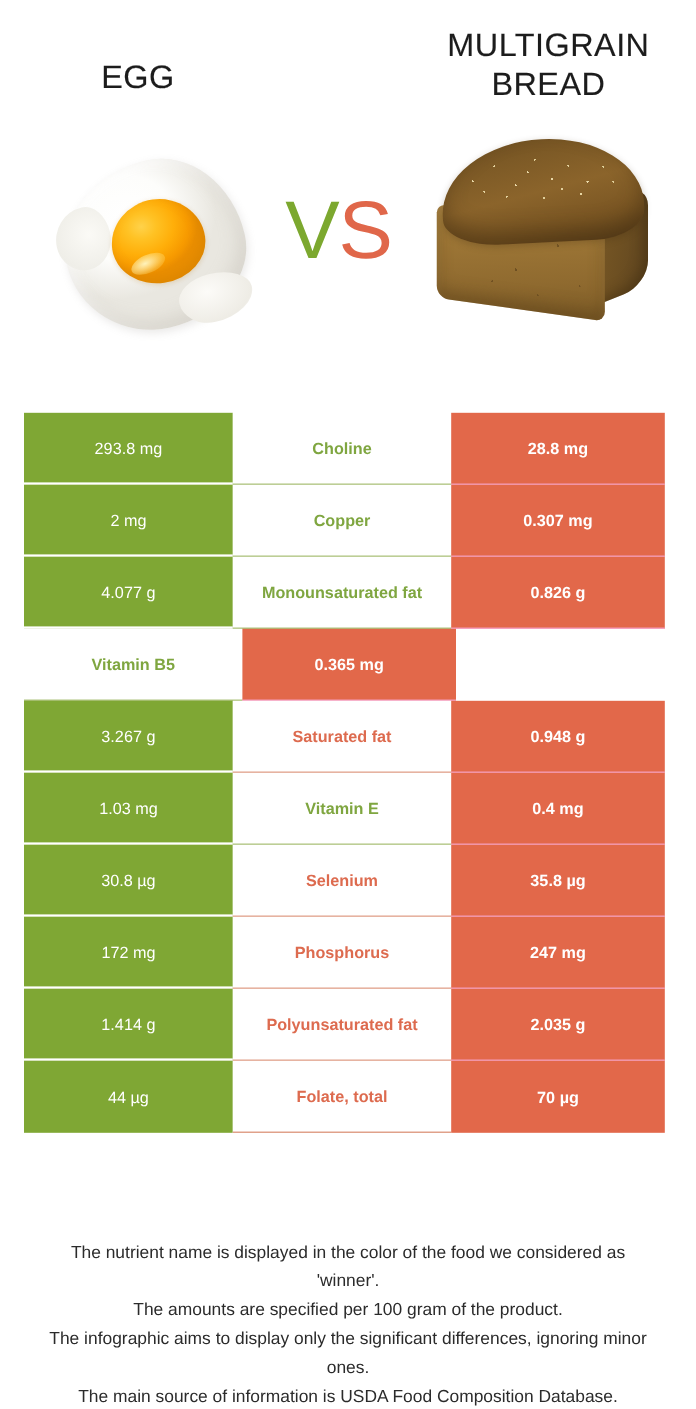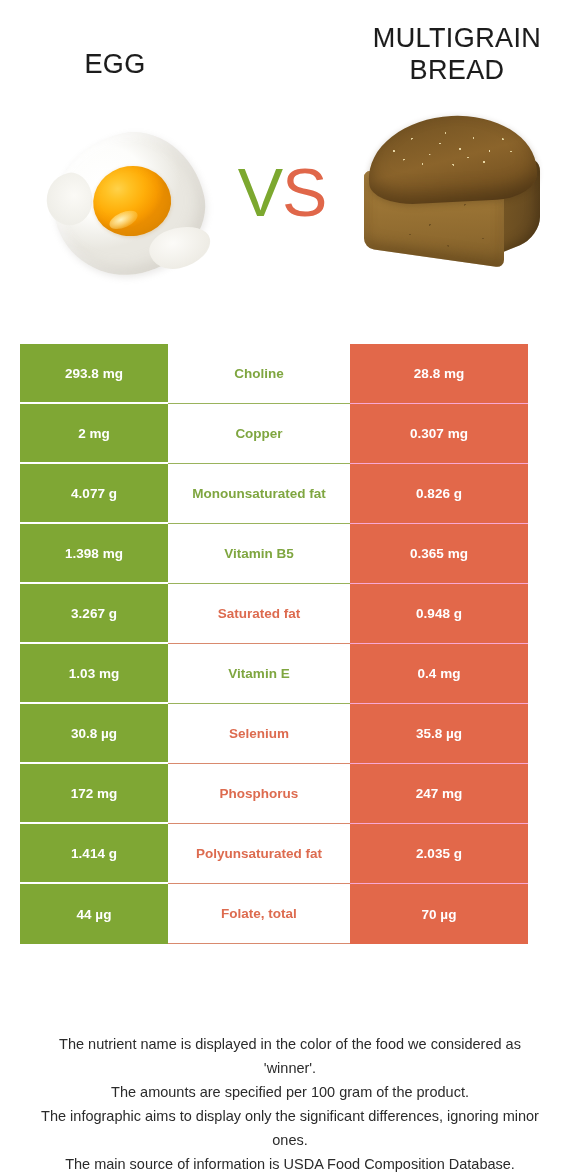--- a/index.html
+++ b/index.html
@@ -229,24 +229,24 @@
     display: flex;
     align-items: stretch;
   }
   .cell {
     display: flex;
     align-items: center;
     justify-content: center;
     font-size: 13.5px;
   }
   .cell-left {
-    width: 148px;
+    width: 174px;
     background: #7FA734;
     color: #ffffff;
-    font-weight: bold;
+    font-weight: normal;
     border-bottom: 2px solid #ffffff;
   }
   .cell-mid {
     width: 182px;
     background: #ffffff;
     font-weight: bold;
     font-size: 13.5px;
     text-align: center;
     padding: 0 6px;
   }
@@ -322,21 +322,20 @@
         <div class="cell cell-left">2 mg</div>
         <div class="cell cell-mid win-green">Copper</div>
         <div class="cell cell-right">0.307 mg</div>
       </div>
       <div class="row">
         <div class="cell cell-left">4.077 g</div>
         <div class="cell cell-mid win-green">Monounsaturated fat</div>
         <div class="cell cell-right">0.826 g</div>
       </div>
       <div class="row">
-        <div class="cell cell-left">1.398 mg</div>
         <div class="cell cell-mid win-green">Vitamin B5</div>
         <div class="cell cell-right">0.365 mg</div>
       </div>
       <div class="row">
         <div class="cell cell-left">3.267 g</div>
         <div class="cell cell-mid win-orange">Saturated fat</div>
         <div class="cell cell-right">0.948 g</div>
       </div>
       <div class="row">
         <div class="cell cell-left">1.03 mg</div>

